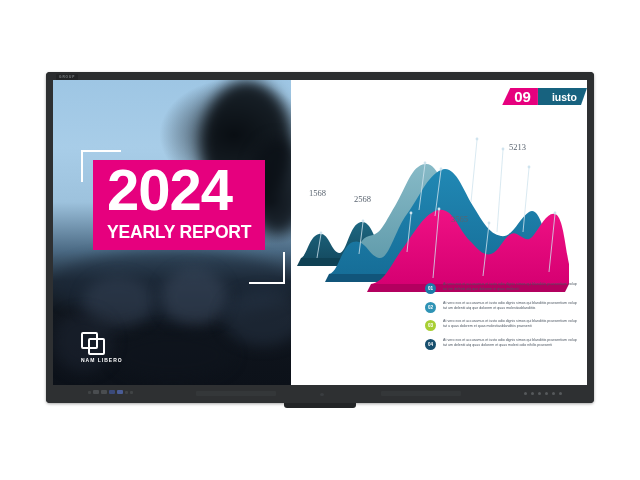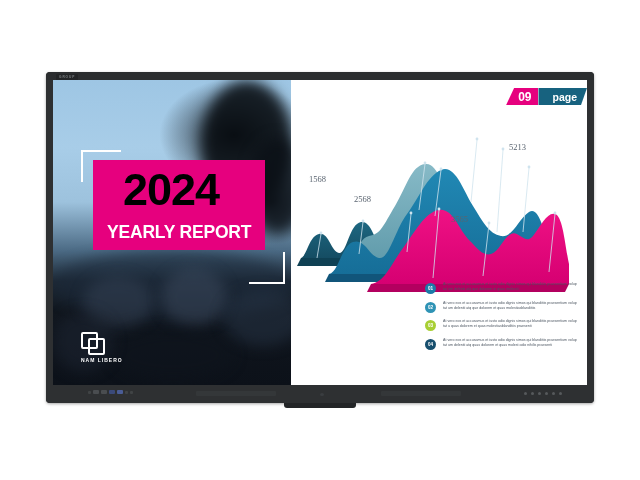--- a/index.html
+++ b/index.html
@@ -195,27 +195,26 @@
     width: 172px;
     height: 90px;
     background: #e6007e;
     display: flex;
     flex-direction: column;
     justify-content: center;
     padding-left: 14px;
     box-sizing: border-box;
   }
   .pink-box .yr {
-    color: #000000;
-    font-size: 45px;
+    color: #ffffff;
+    font-size: 58px;
     font-weight: bold;
     line-height: 44px;
     letter-spacing: -1px;
     font-family: "Liberation Sans", sans-serif;
-    margin-left: 16px;
   }
   .pink-box .sub {
     color: #ffffff;
     font-size: 17.5px;
     font-weight: bold;
     letter-spacing: -0.2px;
     line-height: 20px;
     margin-top: 10px;
     font-family: "Liberation Sans", sans-serif;
   }
@@ -259,21 +258,21 @@
     position: absolute;
     right: 0;
     top: 8px;
     display: flex;
     height: 17px;
     align-items: stretch;
   }
   .badge-num {
     background: #e6007e;
     color: #ffffff;
-    font-size: 12px;
+    font-size: 15px;
     font-weight: bold;
     display: flex;
     align-items: center;
     padding: 0 7px 0 12px;
     clip-path: polygon(8px 0, 100% 0, 100% 100%, 0 100%);
     font-family: "Liberation Sans", sans-serif;
   }
   .badge-word {
     background: #17627f;
     color: #ffffff;
@@ -295,21 +294,21 @@
   }
   .chart-svg { display: block; }
 
   .val-label {
     position: absolute;
     color: #5a6470;
     font-size: 8.5px;
     font-family: "Liberation Serif", serif;
     white-space: nowrap;
   }
-  .vl1 { left: 18px;  top: 68px; text-align: right; }
+  .vl1 { left: 18px;  top: 82px; text-align: right; }
   .vl2 { left: 63px;  top: 88px; }
   .vl3 { left: 160px; top: 108px; text-align: right; }
   .vl4 { left: 218px; top: 36px; }
 
   .legend {
     position: absolute;
     left: 134px;
     top: 202px;
     width: 152px;
   }
@@ -377,21 +376,21 @@
             <div class="logo-sq b"></div>
           </div>
           <div class="logo-text">NAM LIBERO</div>
         </div>
       </div>
 
       <div class="slide-right">
 
         <div class="page-badge">
           <div class="badge-num">09</div>
-          <div class="badge-word">page</div>
+          <div class="badge-word">iusto</div>
         </div>
 
         <div class="chart-area">
           <svg class="chart-svg" width="296" height="190" viewBox="0 0 296 190">
             <defs>
               <linearGradient id="g1" x1="0" y1="0" x2="0" y2="1">
                 <stop offset="0%" stop-color="#1f6d88"></stop>
                   <stop offset="100%" stop-color="#154d63"></stop>
               </linearGradient>
               <linearGradient id="g2" x1="0" y1="0" x2="0" y2="1">

